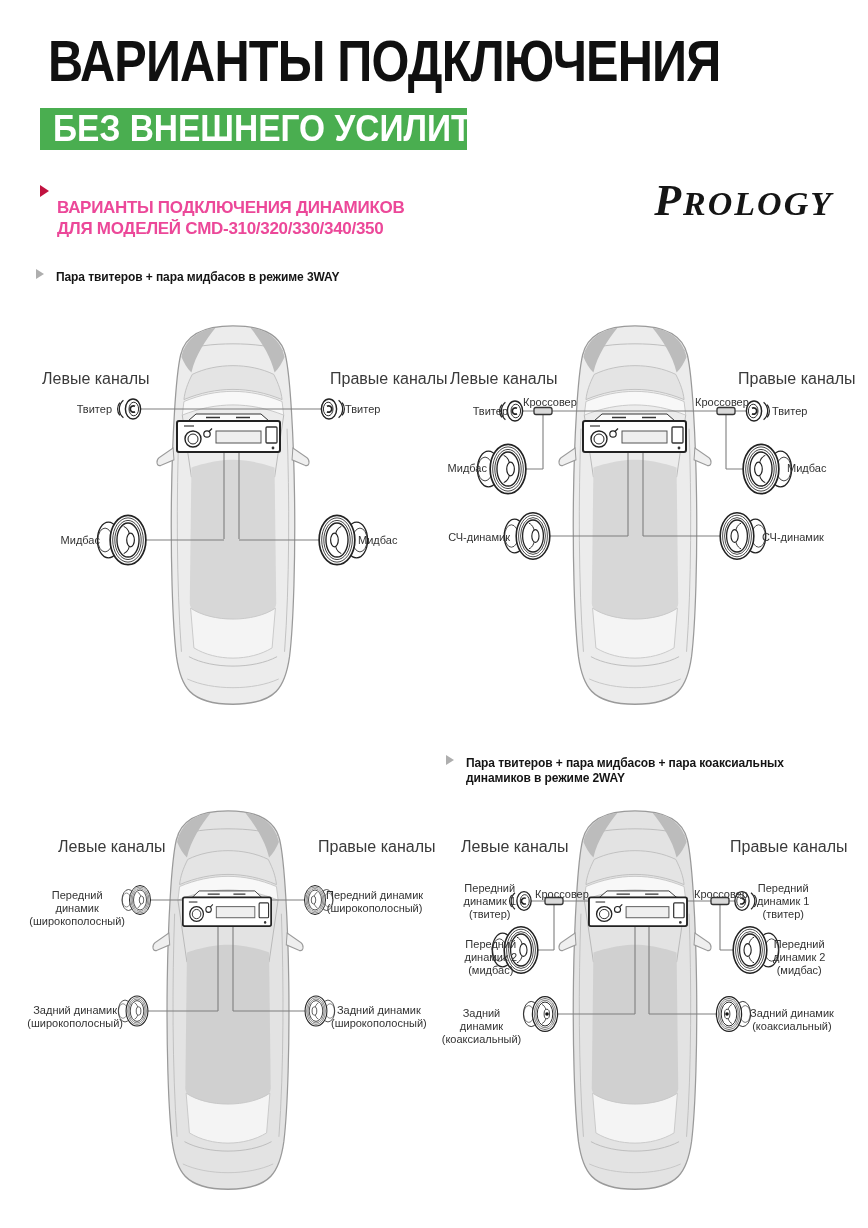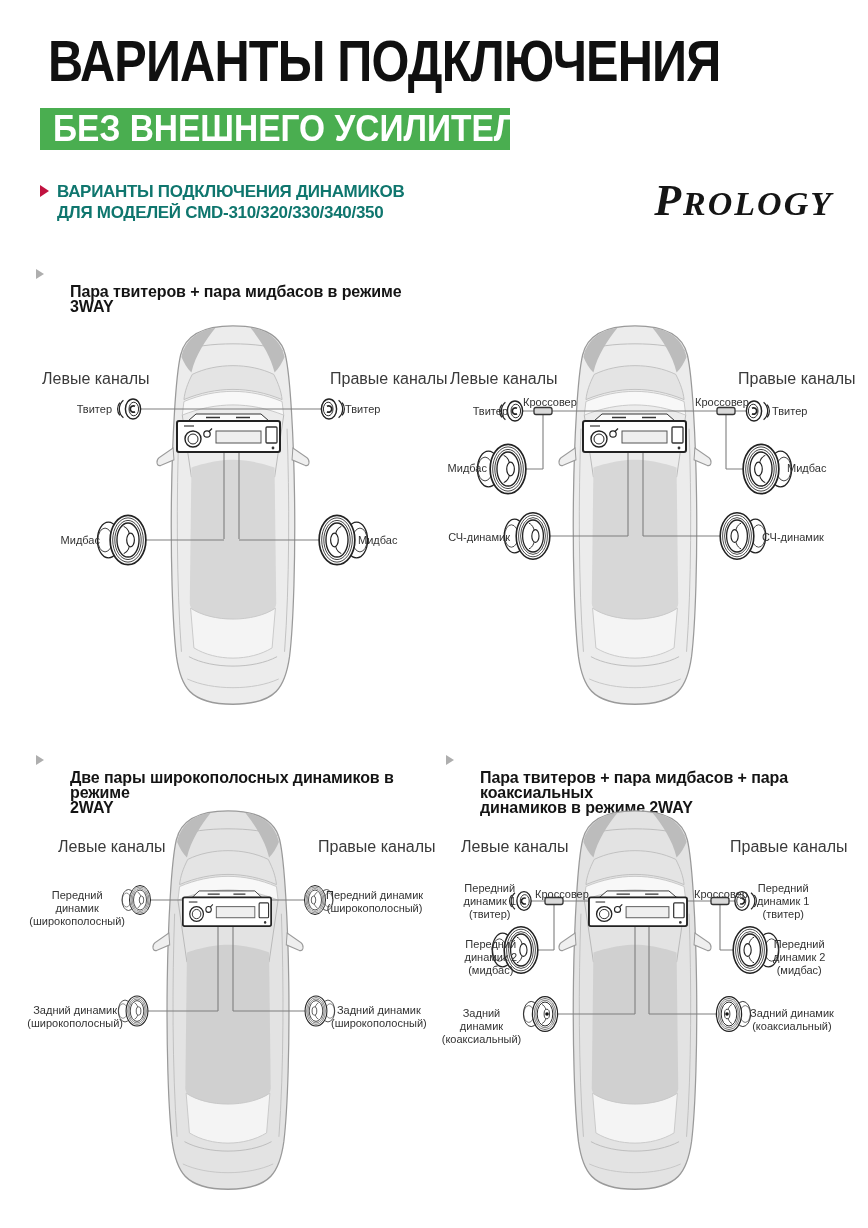--- a/index.html
+++ b/index.html
@@ -3,41 +3,41 @@
 <meta charset="utf-8">
 <style>
   html,body{margin:0;padding:0;background:#fff;}
   .page{position:relative;width:868px;height:1228px;background:#fff;overflow:hidden;
         font-family:"Liberation Sans",sans-serif;color:#222;}
 
   
   .main-title{position:absolute;left:48px;top:31px;margin:0;
       font-size:58px;font-weight:700;color:#101010;letter-spacing:-1px;line-height:1.05;
       transform:scaleX(0.84);transform-origin:left top;white-space:nowrap;}
-  .banner{position:absolute;left:40px;top:108px;width:470px;height:42px;
+  .banner{position:absolute;left:40px;top:108px;width:427px;height:42px;
       display:flex;align-items:center;padding-left:13px;box-sizing:border-box;}
   .banner span{font-size:36px;font-weight:700;color:#fff;letter-spacing:0;
       transform:scaleX(0.93);transform-origin:left center;white-space:nowrap;}
   .section-head{position:absolute;left:40px;top:181px;display:flex;align-items:flex-start;}
   .tri{display:inline-block;width:0;height:0;border-style:solid;}
   .tri-red{border-width:6px 0 6px 9px;border-color:transparent transparent transparent #c11240;
       margin:4px 8px 0 0;}
   .tri-gray{border-width:5px 0 5px 8px;border-color:transparent transparent transparent #aeaeae;
       margin:3px 8px 0 0;flex:0 0 auto;}
-  .section-head .txt{font-size:17px;font-weight:700;line-height:21px;color:#0f766e;
-      letter-spacing:-0.3px;white-space:pre-line;}
+  .section-head .txt{font-size:17px;font-weight:700;line-height:21px;color:#ec4899;
+      letter-spacing:-0.3px;white-space:pre-line;margin-top:16px;}
   .logo{position:absolute;right:35px;top:180px;font-family:"Liberation Serif",serif;
       font-style:italic;font-weight:700;font-size:34px;line-height:42px;color:#151515;
       letter-spacing:2px;white-space:nowrap;margin-left:11px;}
   .logo .big{font-size:44px;}
 
   
   .quad{position:absolute;}
   .q-head{position:absolute;left:6px;top:8px;display:flex;align-items:flex-start;}
-  .q-title{margin:18px;font-size:16px;font-weight:700;line-height:15px;color:#141414;
+  .q-title{margin:4px;font-size:12px;font-weight:700;line-height:15px;color:#141414;
       white-space:pre-line;letter-spacing:-0.1px;}
   .q-canvas{position:absolute;left:0;width:100%;}
   .q-canvas svg{display:block;}
   .lbl{position:absolute;font-size:11px;line-height:13px;color:#333;white-space:pre-line;}
   .lbl.r{text-align:right;}
   .lbl.c{text-align:center;}
   .chan{position:absolute;font-size:16px;color:#3a3a3a;white-space:nowrap;}
 
   .diag-line{stroke:#7f7f7f;stroke-width:1.1;fill:none;}
   .xover{fill:#d9d9d9;stroke:#333;stroke-width:1.3;}
@@ -163,25 +163,20 @@
     <div class="lbl" style="left:83px;top:138px;">Кроссовер</div>
     <div class="lbl" style="left:255px;top:138px;">Кроссовер</div>
     <div class="lbl" style="left:332px;top:147px;">Твитер</div>
     <div class="lbl r" style="right:381px;top:204px;">Мидбас</div>
     <div class="lbl" style="left:347px;top:204px;">Мидбас</div>
     <div class="lbl r" style="right:358px;top:273px;">СЧ-динамик</div>
     <div class="lbl" style="left:322px;top:273px;">СЧ-динамик</div>
   </section>
 
   <section class="quad" style="left:30px;top:744px;width:405px;height:480px;">
-    <div class="q-head">
-      <span class="tri tri-gray"></span>
-      <h3 class="q-title">Две пары широкополосных динамиков в режиме
-2WAY</h3>
-    </div>
     <div class="q-canvas" style="top:48px;height:410px;">
       <svg width="405" height="410" viewBox="0 0 405 410">
         <use href="#car" class="car-lower" width="190" height="400" transform="translate(120,15) scale(0.8211,0.97)"></use>
         <path class="diag-line" d="M110,108 H285"></path>
         <path class="diag-line" d="M188,135 V219 M203,135 V219 M107,219 H188 M203,219 H286"></path>
         <use href="#headunit" width="105" height="40" transform="translate(152,98) scale(0.857,0.925)"></use>
         <use href="#woofer" width="64" height="76" transform="translate(110,108) scale(0.5) translate(-38,-38)"></use>
         <use href="#woofer" width="64" height="76" transform="translate(285,108) scale(-0.5,0.5) translate(-38,-38)"></use>
         <use href="#woofer" width="64" height="76" transform="translate(107,219) scale(0.52) translate(-38,-38)"></use>
         <use href="#woofer" width="64" height="76" transform="translate(286,219) scale(-0.52,0.52) translate(-38,-38)"></use>

